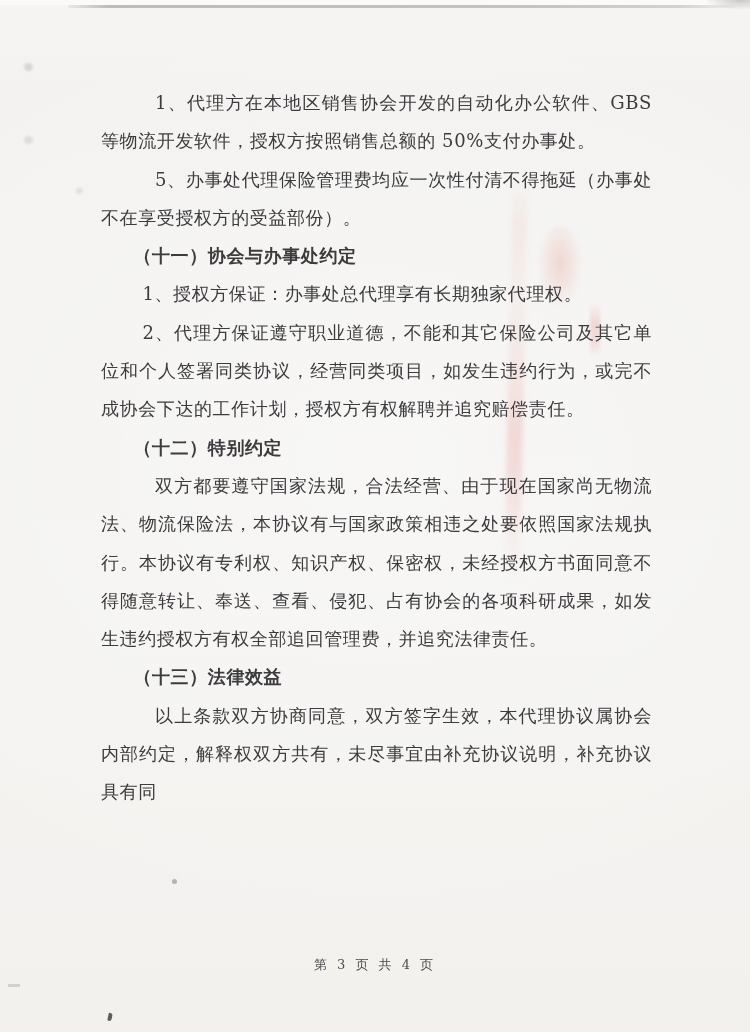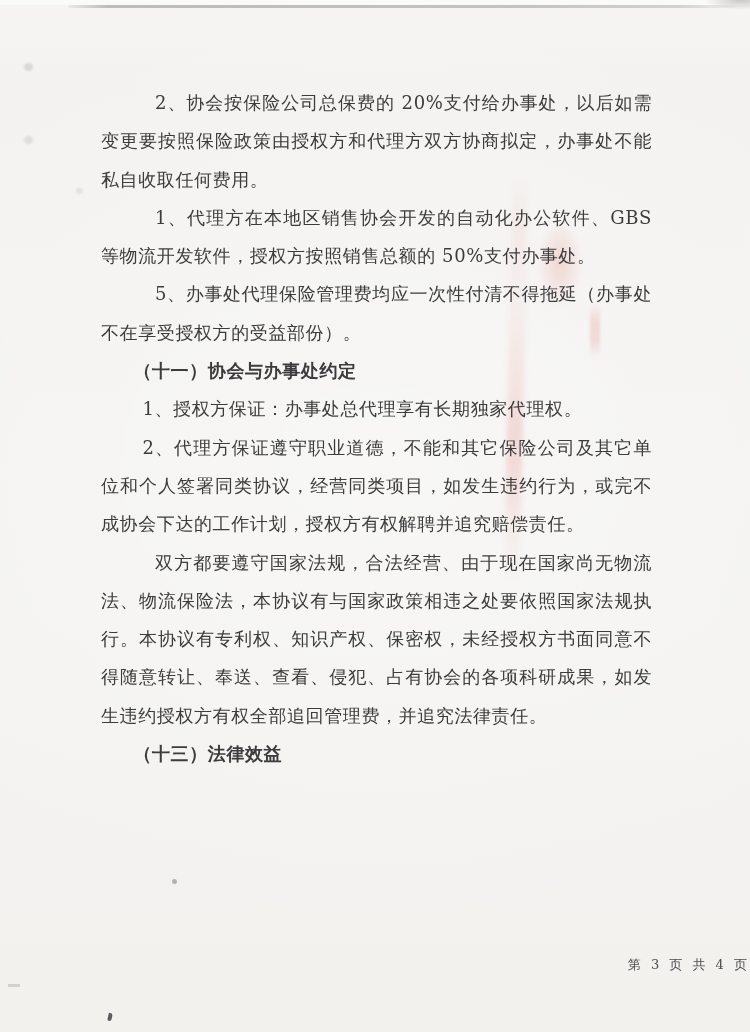--- a/index.html
+++ b/index.html
@@ -128,21 +128,21 @@
     padding: 0;
   }
   .para-body    { text-indent: 3em; }
   .para-heading { text-indent: 1.8em; font-weight: bold; }
   .para-item    { text-indent: 2.3em; }
   .page-footer {
     position: absolute;
     top: 956px;
     left: 0;
     width: 100%;
-    text-align: right;
+    text-align: center;
     font-size: 13px;
     letter-spacing: 3px;
     color: #4d4c4e;
   }
 </style>
 </head>
 <body style="background: rgb(244, 243, 241);">
 
 <div class="page">
 
@@ -156,25 +156,26 @@
 
   <div class="speck speck-a"></div>
   <div class="speck speck-b"></div>
   <div class="speck speck-c"></div>
   <div class="speck speck-d"></div>
   <div class="mark-comma"></div>
   <div class="mark-dash"></div>
 
   <main class="doc-body" id="doc-body" style="color: rgb(60, 59, 61);">
 
-  <p class="para para-body">2、协会按保险公司总保费的 20%支付给办事处，以后如需变更要按照保险政策由授权方和代理方双方协商拟定，办事处不能私自收取任何费用。</p>
       <p class="para para-body">1、代理方在本地区销售协会开发的自动化办公软件、GBS 等物流开发软件，授权方按照销售总额的 50%支付办事处。</p>
       <p class="para para-body">5、办事处代理保险管理费均应一次性付清不得拖延（办事处不在享受授权方的受益部份）。</p>
       <p class="para para-heading">（十一）协会与办事处约定</p>
       <p class="para para-item">1、授权方保证：办事处总代理享有长期独家代理权。</p>
       <p class="para para-item">2、代理方保证遵守职业道德，不能和其它保险公司及其它单位和个人签署同类协议，经营同类项目，如发生违约行为，或完不成协会下达的工作计划，授权方有权解聘并追究赔偿责任。</p>
+      <p class="para para-heading">（十二）特别约定</p>
       <p class="para para-body">双方都要遵守国家法规，合法经营、由于现在国家尚无物流法、物流保险法，本协议有与国家政策相违之处要依照国家法规执行。本协议有专利权、知识产权、保密权，未经授权方书面同意不得随意转让、奉送、查看、侵犯、占有协会的各项科研成果，如发生违约授权方有权全部追回管理费，并追究法律责任。</p>
       <p class="para para-heading">（十三）法律效益</p>
+      <p class="para para-body">以上条款双方协商同意，双方签字生效，本代理协议属协会内部约定，解释权双方共有，未尽事宜由补充协议说明，补充协议具有同</p>
     </main>
 
   <div class="page-footer">第 3 页 共 4 页</div>
 
 </div>
 
 </body></html>

